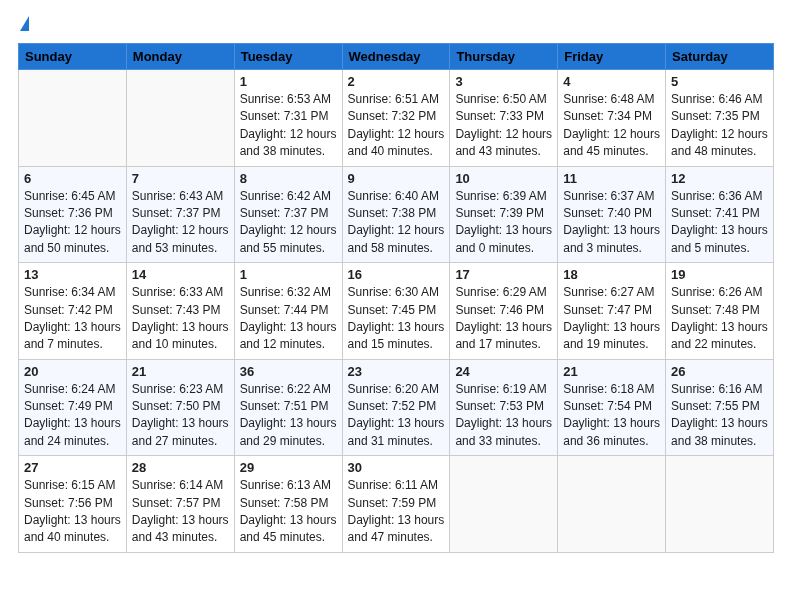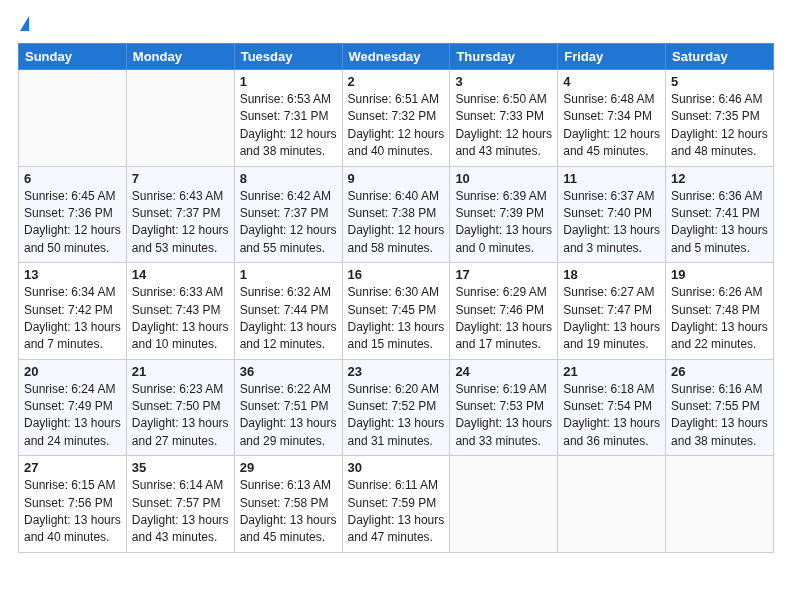--- a/index.html
+++ b/index.html
@@ -59,21 +59,21 @@
       font-size: 15px;
       color: #444;
     }
     .calendar {
       width: 100%;
       border-collapse: collapse;
       border: 1px solid #ccc;
     }
     .calendar th {
       background: #2176d4;
-      color: #ffffff;
+      color: #000000;
       font-size: 13px;
       font-weight: bold;
       padding: 5px 6px;
       text-align: left;
       border: 1px solid #4a90d9;
     }
     .calendar td {
       width: calc(100%/7);
       vertical-align: top;
       border: 1px solid #ccc;
@@ -248,21 +248,21 @@
             <span class="day-num">26</span>
             <div class="day-detail">Sunrise: 6:16 AM<br>Sunset: 7:55 PM<br>Daylight: 13 hours and 38 minutes.</div>
           </td>
         </tr>
         <tr>
           <td>
             <span class="day-num">27</span>
             <div class="day-detail">Sunrise: 6:15 AM<br>Sunset: 7:56 PM<br>Daylight: 13 hours and 40 minutes.</div>
           </td>
           <td>
-            <span class="day-num">35</span>
+            <span class="day-num">28</span>
             <div class="day-detail">Sunrise: 6:14 AM<br>Sunset: 7:57 PM<br>Daylight: 13 hours and 43 minutes.</div>
           </td>
           <td>
             <span class="day-num">29</span>
             <div class="day-detail">Sunrise: 6:13 AM<br>Sunset: 7:58 PM<br>Daylight: 13 hours and 45 minutes.</div>
           </td>
           <td>
             <span class="day-num">30</span>
             <div class="day-detail">Sunrise: 6:11 AM<br>Sunset: 7:59 PM<br>Daylight: 13 hours and 47 minutes.</div>
           </td>

